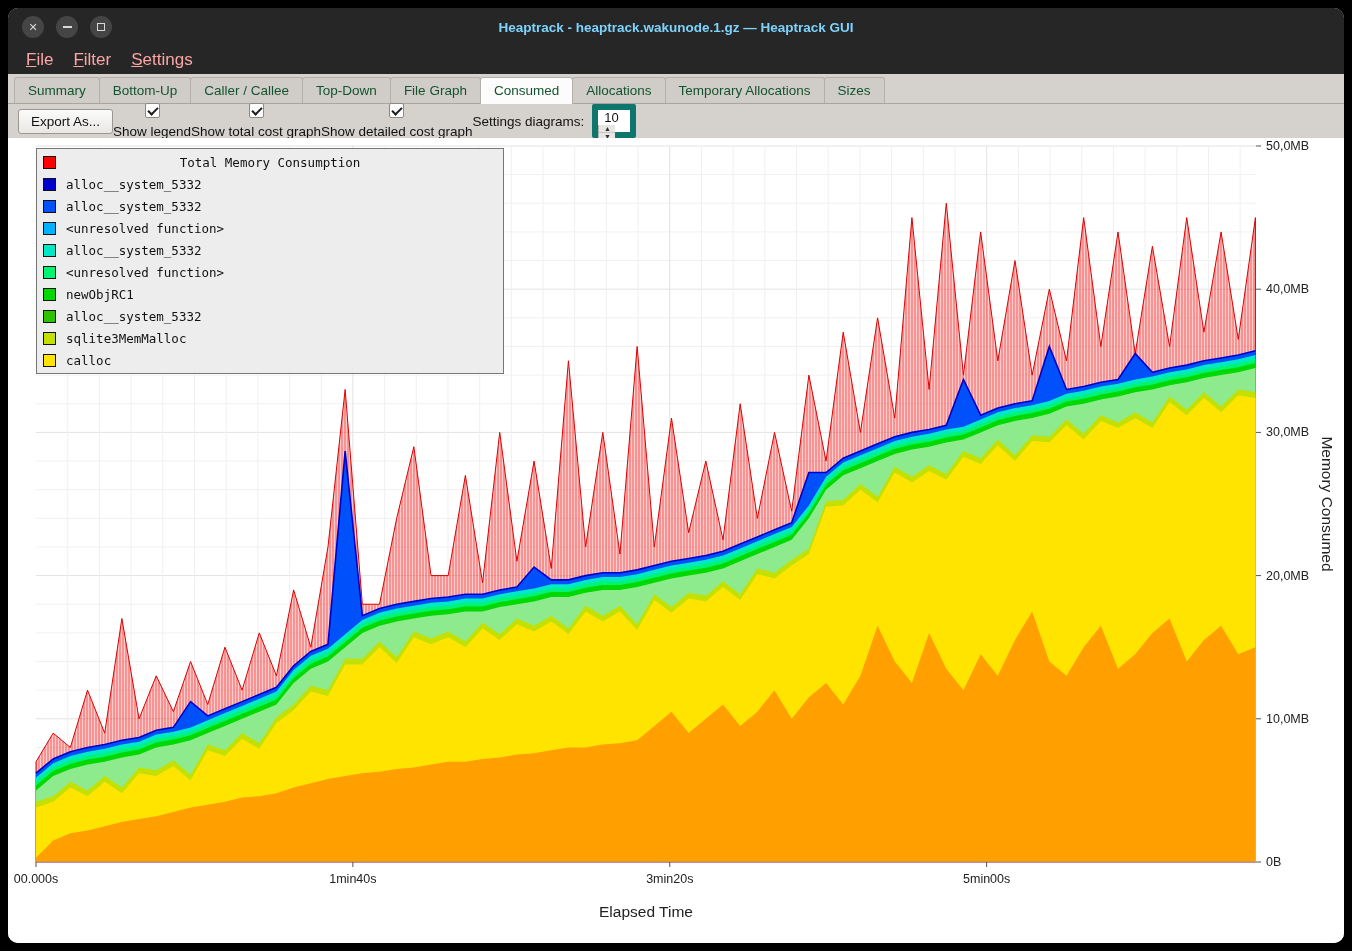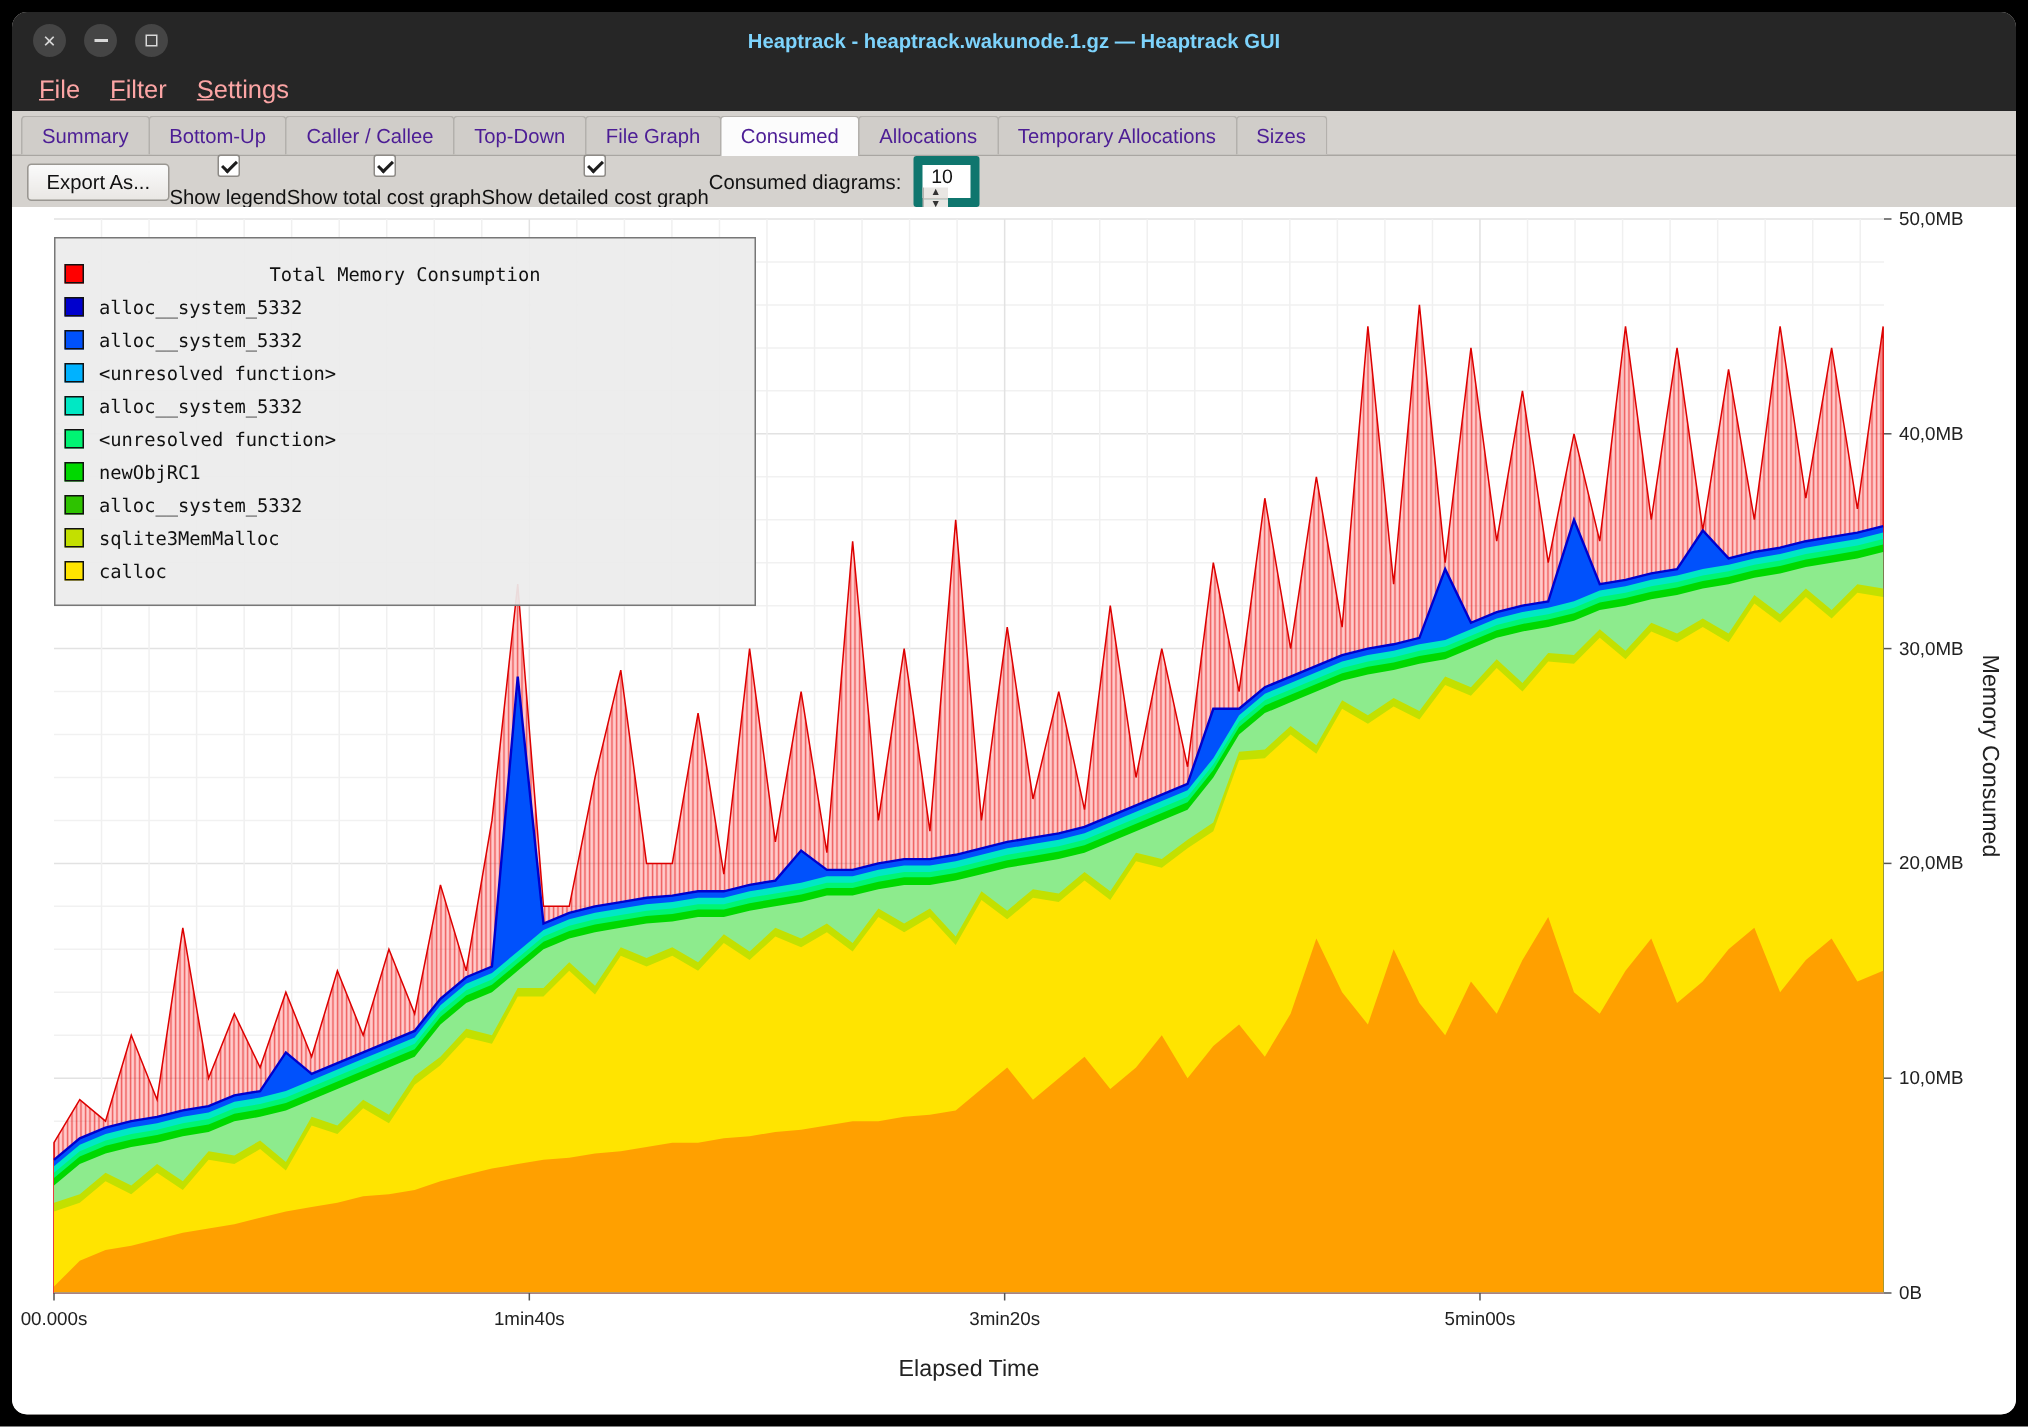--- a/index.html
+++ b/index.html
@@ -11,40 +11,40 @@
   .win-btn{width:22px;height:22px;border-radius:50%;background:#454545;color:#d8d8d8;display:flex;align-items:center;justify-content:center;font-size:11px;border:none;padding:0;}
   .icon-min{width:9px;height:2px;background:#d8d8d8;display:block;}
   .icon-max{width:8px;height:8px;border:1.5px solid #d8d8d8;display:block;box-sizing:border-box;}
   .title-text{flex:1;text-align:center;color:#7dd3fc;font-weight:bold;font-size:13.5px;}
   
   .menubar{height:28px;background:#262626;display:flex;align-items:center;padding-left:8px;flex:0 0 auto;}
   .menu-item{display:inline-block;color:#fca5a5;font-size:17px;padding:4px 10px;}
   .menu-item::first-letter{text-decoration:underline;}
   
   .tabbar{background:#d5d2ce;display:flex;align-items:flex-end;padding:4px 6px 0 6px;height:30px;box-sizing:border-box;border-bottom:1px solid #a9a6a2;flex:0 0 auto;}
-  .tab{font-size:13.5px;color:#4c1d95;padding:5px 13px 5px;background:#d0cdc9;border:1px solid #b3b0ac;border-bottom:none;margin-right:-1px;border-radius:3px 3px 0 0;white-space:nowrap;}
+  .tab{font-size:13.5px;color:#14532d;padding:5px 13px 5px;background:#d0cdc9;border:1px solid #b3b0ac;border-bottom:none;margin-right:-1px;border-radius:3px 3px 0 0;white-space:nowrap;}
   .tab.active{background:#fcfcfc;z-index:2;position:relative;margin-bottom:-1px;padding-bottom:6px;}
   
   .toolbar{height:34px;display:flex;align-items:center;padding:0 10px;background:#d5d2ce;flex:0 0 auto;}
   .btn-export{font-size:13.5px;color:#111;padding:4px 12px;background:linear-gradient(#fbfbfb,#e9e7e4);border:1px solid #9a9792;border-radius:3px;}
   .cb-group{display:flex;align-items:center;gap:6px;font-size:13.5px;color:#111;flex-direction:column;}
   .checkbox{width:15px;height:15px;background:#ffffff;border:1px solid #8d8a86;border-radius:2px;position:relative;box-sizing:border-box;display:inline-block;}
   .checkbox.checked::after{content:"";position:absolute;left:2px;top:2.5px;width:8px;height:4px;border-left:2px solid #1d1d1d;border-bottom:2px solid #1d1d1d;transform:rotate(-45deg);}
   .spin-group{display:flex;align-items:center;gap:8px;font-size:13.5px;color:#111;}
   .spinbox{display:flex;border:6px solid #0f766e;background:#fff;border-radius:2px;height:22px;align-items:flex-start;flex-direction:column;}
   .spin-value{width:26px;display:flex;align-items:center;padding-left:6px;font-size:13px;}
   .spin-btns{width:16px;display:flex;flex-direction:column;border-left:1px solid #b5b2ae;}
   .spin-up,.spin-down{flex:1;display:flex;align-items:center;justify-content:center;font-size:7px;color:#333;background:#e8e6e3;border:none;padding:0;}
   .spin-up{border-bottom:1px solid #c9c6c2;}
   
   .content{flex:1;background:#ffffff;position:relative;overflow:hidden;}
   #chart-svg{position:absolute;left:0;top:0;}
   #chart-svg text{font-family:"Liberation Sans",sans-serif;fill:#222;}
   
-  .legend{position:absolute;left:28px;top:10px;width:468px;background:rgba(236,236,236,0.93);border:1px solid #777;font-family:"DejaVu Sans Mono","Liberation Mono",monospace;font-size:12.5px;padding:12px 0;box-sizing:border-box;margin-top:10px;}
+  .legend{position:absolute;left:28px;top:10px;width:468px;background:rgba(236,236,236,0.93);border:1px solid #777;font-family:"DejaVu Sans Mono","Liberation Mono",monospace;font-size:12.5px;padding:2px 0;box-sizing:border-box;}
   .legend-row{display:flex;align-items:center;height:22px;padding:0 6px;}
   .legend-swatch{width:13px;height:13px;border:1px solid #111;margin-right:10px;flex:0 0 auto;box-sizing:border-box;}
   .legend-label{white-space:pre;color:#111;}
   .legend-title-row .legend-label{flex:1;text-align:center;margin-right:23px;}
 </style>
 </head>
 <body>
 
 <div class="window">
 
@@ -89,21 +89,21 @@
     </span>
     <span class="cb-group">
       <span class="checkbox checked"></span>
       <span>Show total cost graph</span>
     </span>
     <span class="cb-group">
       <span class="checkbox checked"></span>
       <span>Show detailed cost graph</span>
     </span>
     <span class="spin-group">
-      <span>Consumed diagrams:</span>
+      <span>Settings diagrams:</span>
       <span class="spinbox">
         <span class="spin-value">10</span>
         <span class="spin-btns">
           <button class="spin-up">
               <span>▲</span>
             </button>
           <button class="spin-down">
               <span>▼</span>
             </button>
         </span>

